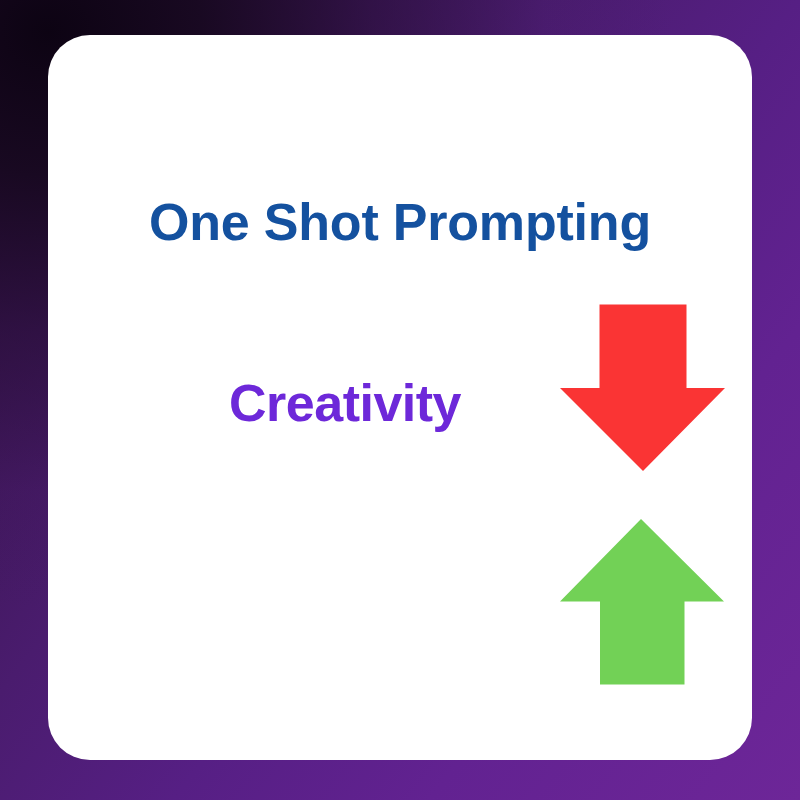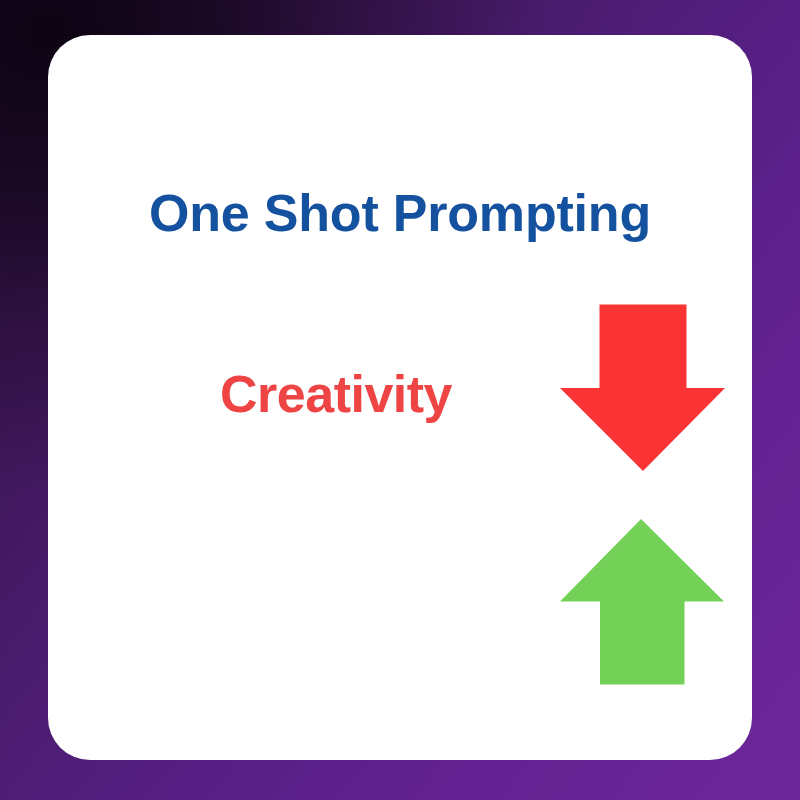--- a/index.html
+++ b/index.html
@@ -43,21 +43,21 @@
     top: 35px;
     width: 704px;
     height: 725px;
     background: #ffffff;
     border-radius: 42px;
   }
 
   
   .line {
     position: absolute;
-    margin: 4px;
+    margin: 13px;
     font-weight: 700;
     white-space: nowrap;
     letter-spacing: -0.5px;
   }
 
   #title-text {
     left: 0;
     right: 0;
     top: 143px;
     text-align: center;
@@ -65,21 +65,21 @@
     line-height: 62px;
     color: #14519f;
     letter-spacing: -0.2px;
   }
 
   #creativity-text {
     left: 168px;
     top: 324px;
     font-size: 52px;
     line-height: 62px;
-    color: #ef4444;
+    color: #6d28d9;
   }
 
   #consistency-text {
     left: 116px;
     top: 519px;
     font-size: 52px;
     line-height: 62px;
     color: #5b19d4;
   }
 

